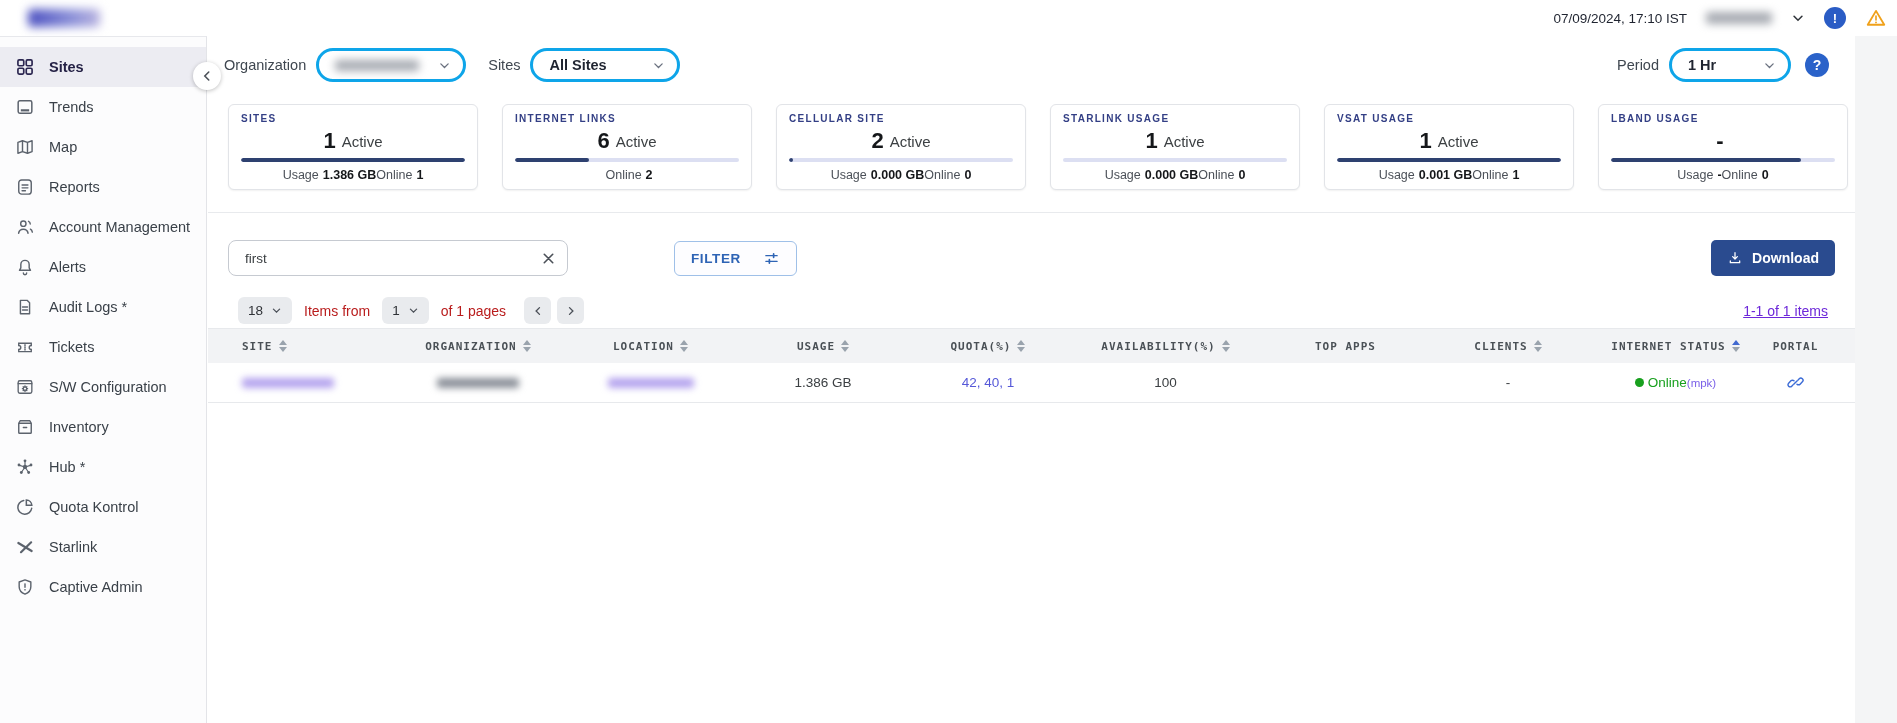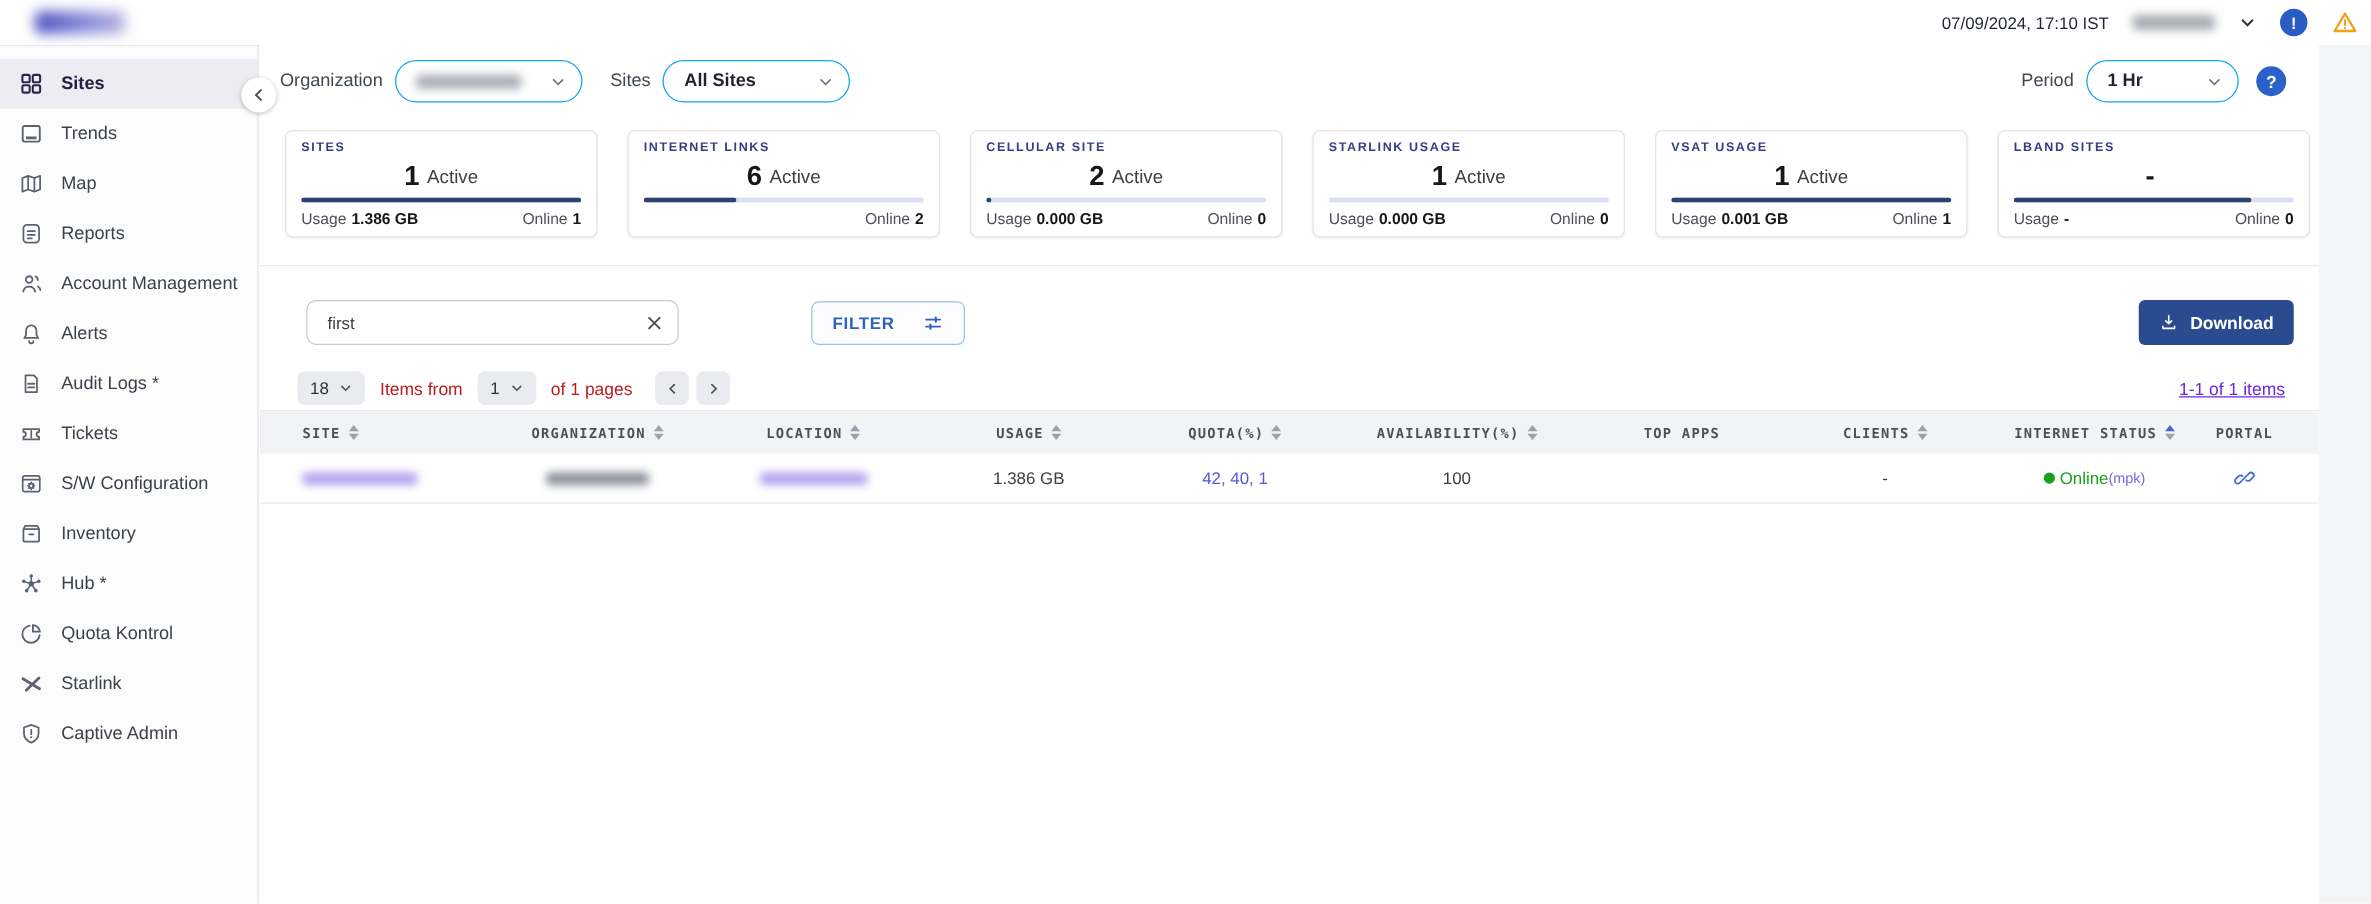--- a/index.html
+++ b/index.html
@@ -27,40 +27,40 @@
   .collapse-btn { position:absolute; left:193px; top:62px; width:28px; height:28px; border-radius:50%; background:#fff; box-shadow:0 1px 4px rgba(0,0,0,.25); display:flex; align-items:center; justify-content:center; z-index:6; cursor:pointer; }
 
   
   .right-strip { position:absolute; right:0; top:36px; width:42px; bottom:0; background:#f4f5f6; }
 
   
   .main { position:absolute; left:208px; top:36px; width:1647px; bottom:0; background:#fff; }
 
   .filterbar { height:58px; display:flex; align-items:center; padding:0 26px 0 16px; }
   .f-label { font-size:14.5px; color:#3f4750; margin-right:10px; }
-  .pill { height:34px; border:1px solid #0ea5e9; border-radius:18px; display:flex; align-items:center; padding:0 12px 0 16px; gap:8px; background:#fff; cursor:pointer; }
+  .pill { height:34px; border:3px solid #0ea5e9; border-radius:18px; display:flex; align-items:center; padding:0 12px 0 16px; gap:8px; background:#fff; cursor:pointer; }
   .pill .val { font-size:14.5px; font-weight:bold; color:#1f2430; }
   .pill-redact { width:84px; height:11px; border-radius:3px; background:#a7abb2; filter:blur(4px); }
   .help-btn { width:24px; height:24px; border-radius:50%; background:#2a62c9; color:#fff; font-weight:bold; font-size:14px; display:flex; align-items:center; justify-content:center; margin-left:14px; cursor:pointer; }
 
   
   .cards { display:flex; gap:24px; padding:10px 7px 22px 20px; border-bottom:1px solid #e8eaed; }
   .card { flex:1; height:86px; background:#fff; border:1px solid #e2e4e8; border-radius:6px; box-shadow:0 1px 2px rgba(0,0,0,.06); padding:8px 12px 7px; display:flex; flex-direction:column; }
   .card-title { font-size:10px; font-weight:bold; letter-spacing:1.3px; color:#333f85; }
   .card-mid { flex:1; display:flex; align-items:center; justify-content:center; gap:6px; }
   .card-value { font-size:22px; font-weight:bold; color:#15171a; }
   .card-active { font-size:15px; color:#3c4043; }
   .bar { height:4px; border-radius:2px; background:#dcdff2; overflow:hidden; margin-bottom:6px; }
   .bar-fill { height:100%; background:#2e4170; border-radius:2px; }
-  .card-foot { display:flex; justify-content:space-between; font-size:12.5px; color:#4b5058; }
+  .card-foot { display:flex; justify-content:center; font-size:12.5px; color:#4b5058; }
   .card-foot b { color:#15171a; margin-left:4px; }
 
   
   .toolbar { margin-top:26px; padding:0 20px; display:flex; align-items:center; height:38px; }
-  .search-wrap { position:relative; width:298px; height:36px;margin-left:17px; }
+  .search-wrap { position:relative; width:340px; height:36px; }
   .search-wrap input { width:100%; height:100%; border:1px solid #c6cad1; border-radius:8px; padding:0 36px 0 16px; font-size:13.5px; color:#3c4043; font-family:"Liberation Sans",sans-serif; outline:none; }
   .clear-btn { position:absolute; right:10px; top:8px; width:20px; height:20px; display:flex; align-items:center; justify-content:center; cursor:pointer; color:#4b5058; font-size:16px; }
   .filter-btn { margin-left:106px; height:35px; border:1px solid #9fc0e8; border-radius:6px; background:#fdfdff; color:#2e64b5; font-size:13.5px; font-weight:bold; letter-spacing:.6px; display:flex; align-items:center; gap:22px; padding:0 16px; cursor:pointer; }
   .download-btn { margin-left:auto; height:36px; background:#2a4b8f; border:none; border-radius:5px; color:#fff; font-size:14px; font-weight:bold; display:flex; align-items:center; gap:9px; padding:0 16px; cursor:pointer; }
 
   
   .pagerow { margin-top:16px; height:36px; border-bottom:1px solid #e7e9ec; display:flex; align-items:center; gap:12px; padding:0 27px 0 30px; }
   .pg-pill { height:27px; background:#e9ebee; border-radius:6px; display:flex; align-items:center; gap:8px; padding:0 10px; font-size:13.5px; color:#2f3237; cursor:pointer; }
   .pg-text { font-size:14px; color:#b91c1c; }
   .pg-nav { width:27px; height:27px; background:#e9ebee; border-radius:6px; display:flex; align-items:center; justify-content:center; cursor:pointer; }
@@ -387,21 +387,21 @@
     <div class="bar">
           <div class="bar-fill" style="width: 100%;"></div>
         </div>
     <div class="card-foot">
       <span><span class="u-lbl">Usage</span><b class="u-val">0.001 GB</b></span>
       <span><span class="o-lbl">Online</span><b class="o-val">1</b></span>
     </div>
   </div>
 
   <div class="card">
-    <div class="card-title">LBAND SITES</div>
+    <div class="card-title">LBAND USAGE</div>
     <div class="card-mid">
       <span class="card-value">-</span>
       <span class="card-active"></span>
     </div>
     <div class="bar">
           <div class="bar-fill" style="width: 85%;"></div>
         </div>
     <div class="card-foot">
       <span><span class="u-lbl">Usage</span><b class="u-val">-</b></span>
       <span><span class="o-lbl">Online</span><b class="o-val">0</b></span>

